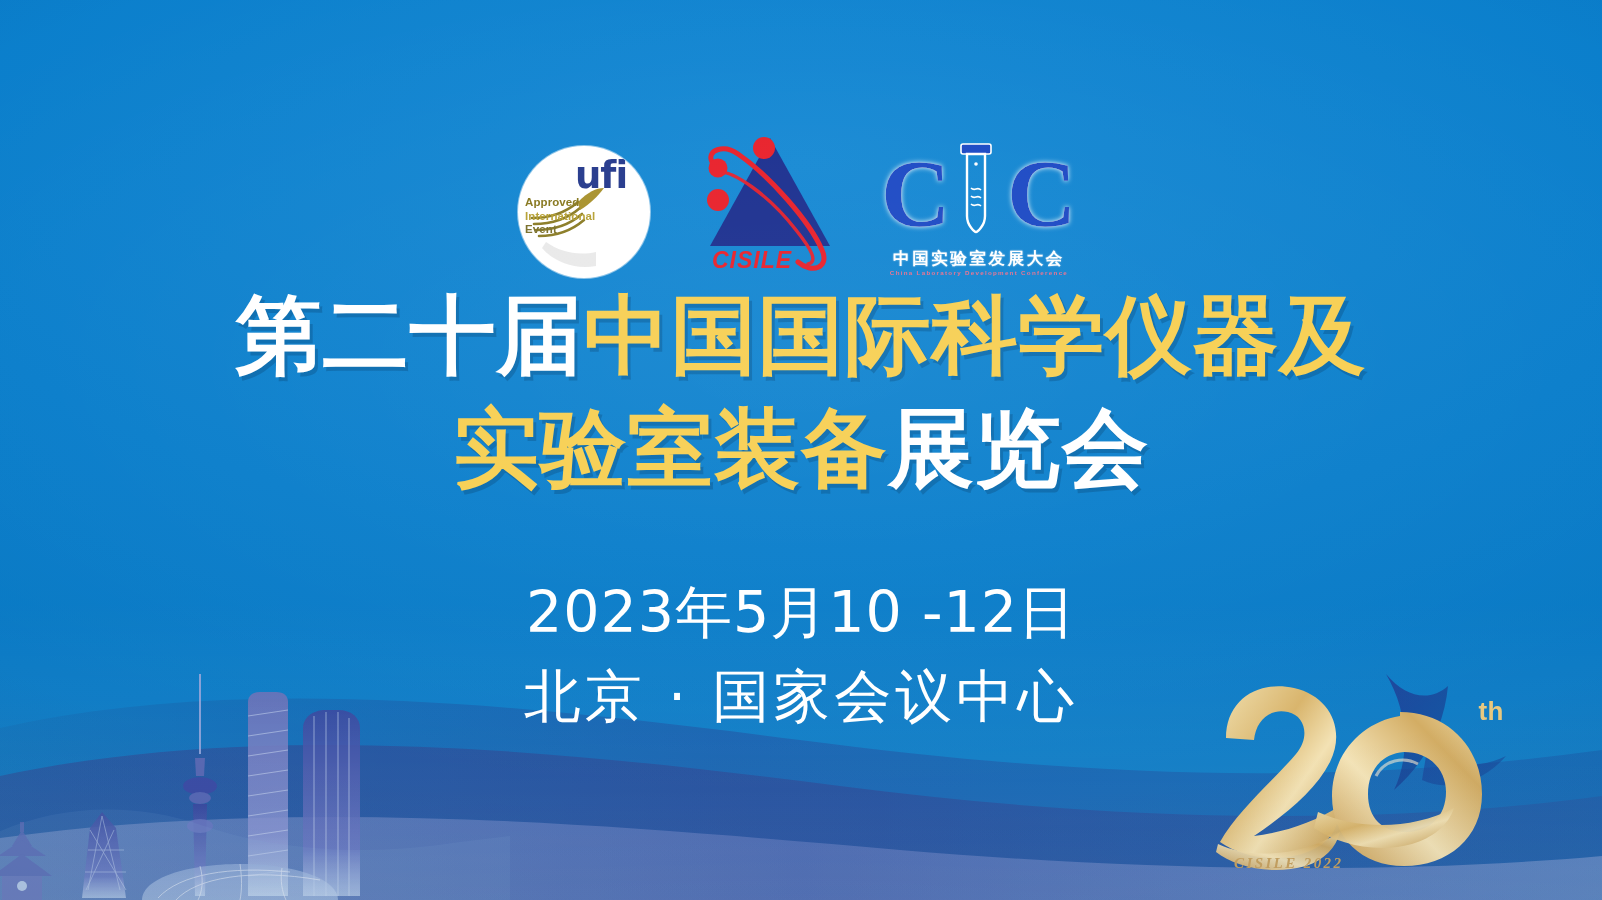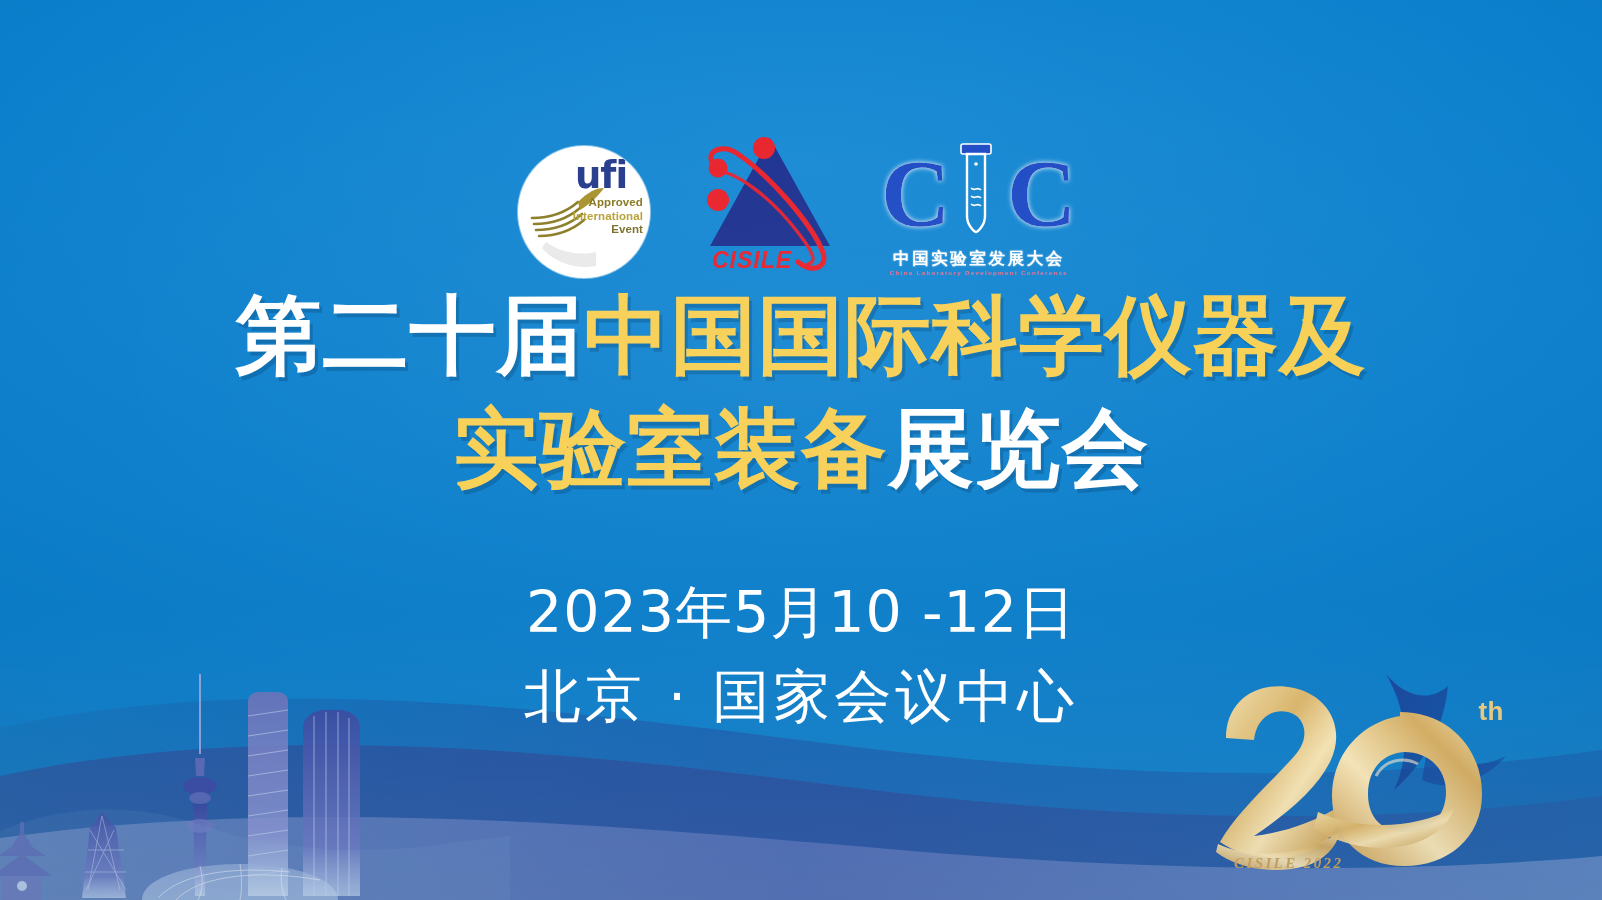--- a/index.html
+++ b/index.html
@@ -97,21 +97,21 @@
     letter-spacing: -1px;
     line-height: 1;
     margin-left: 34px;
     margin-top: -30px;
     font-family: "DejaVu Sans", sans-serif;
   }
   .ufi-sub {
     position: relative;
     z-index: 3;
     margin-top: 2px;
-    text-align: right;
+    text-align: left;
     color: #8a7b24;
     font-size: 11.5px;
     font-weight: bold;
     line-height: 1.18;
     letter-spacing: 0.1px;
     width: 118px;
   }
   .ufi-sub .l2 { color: #b8a33a; }
   .ufi-sub .l3 { color: #7d7330; }
 

